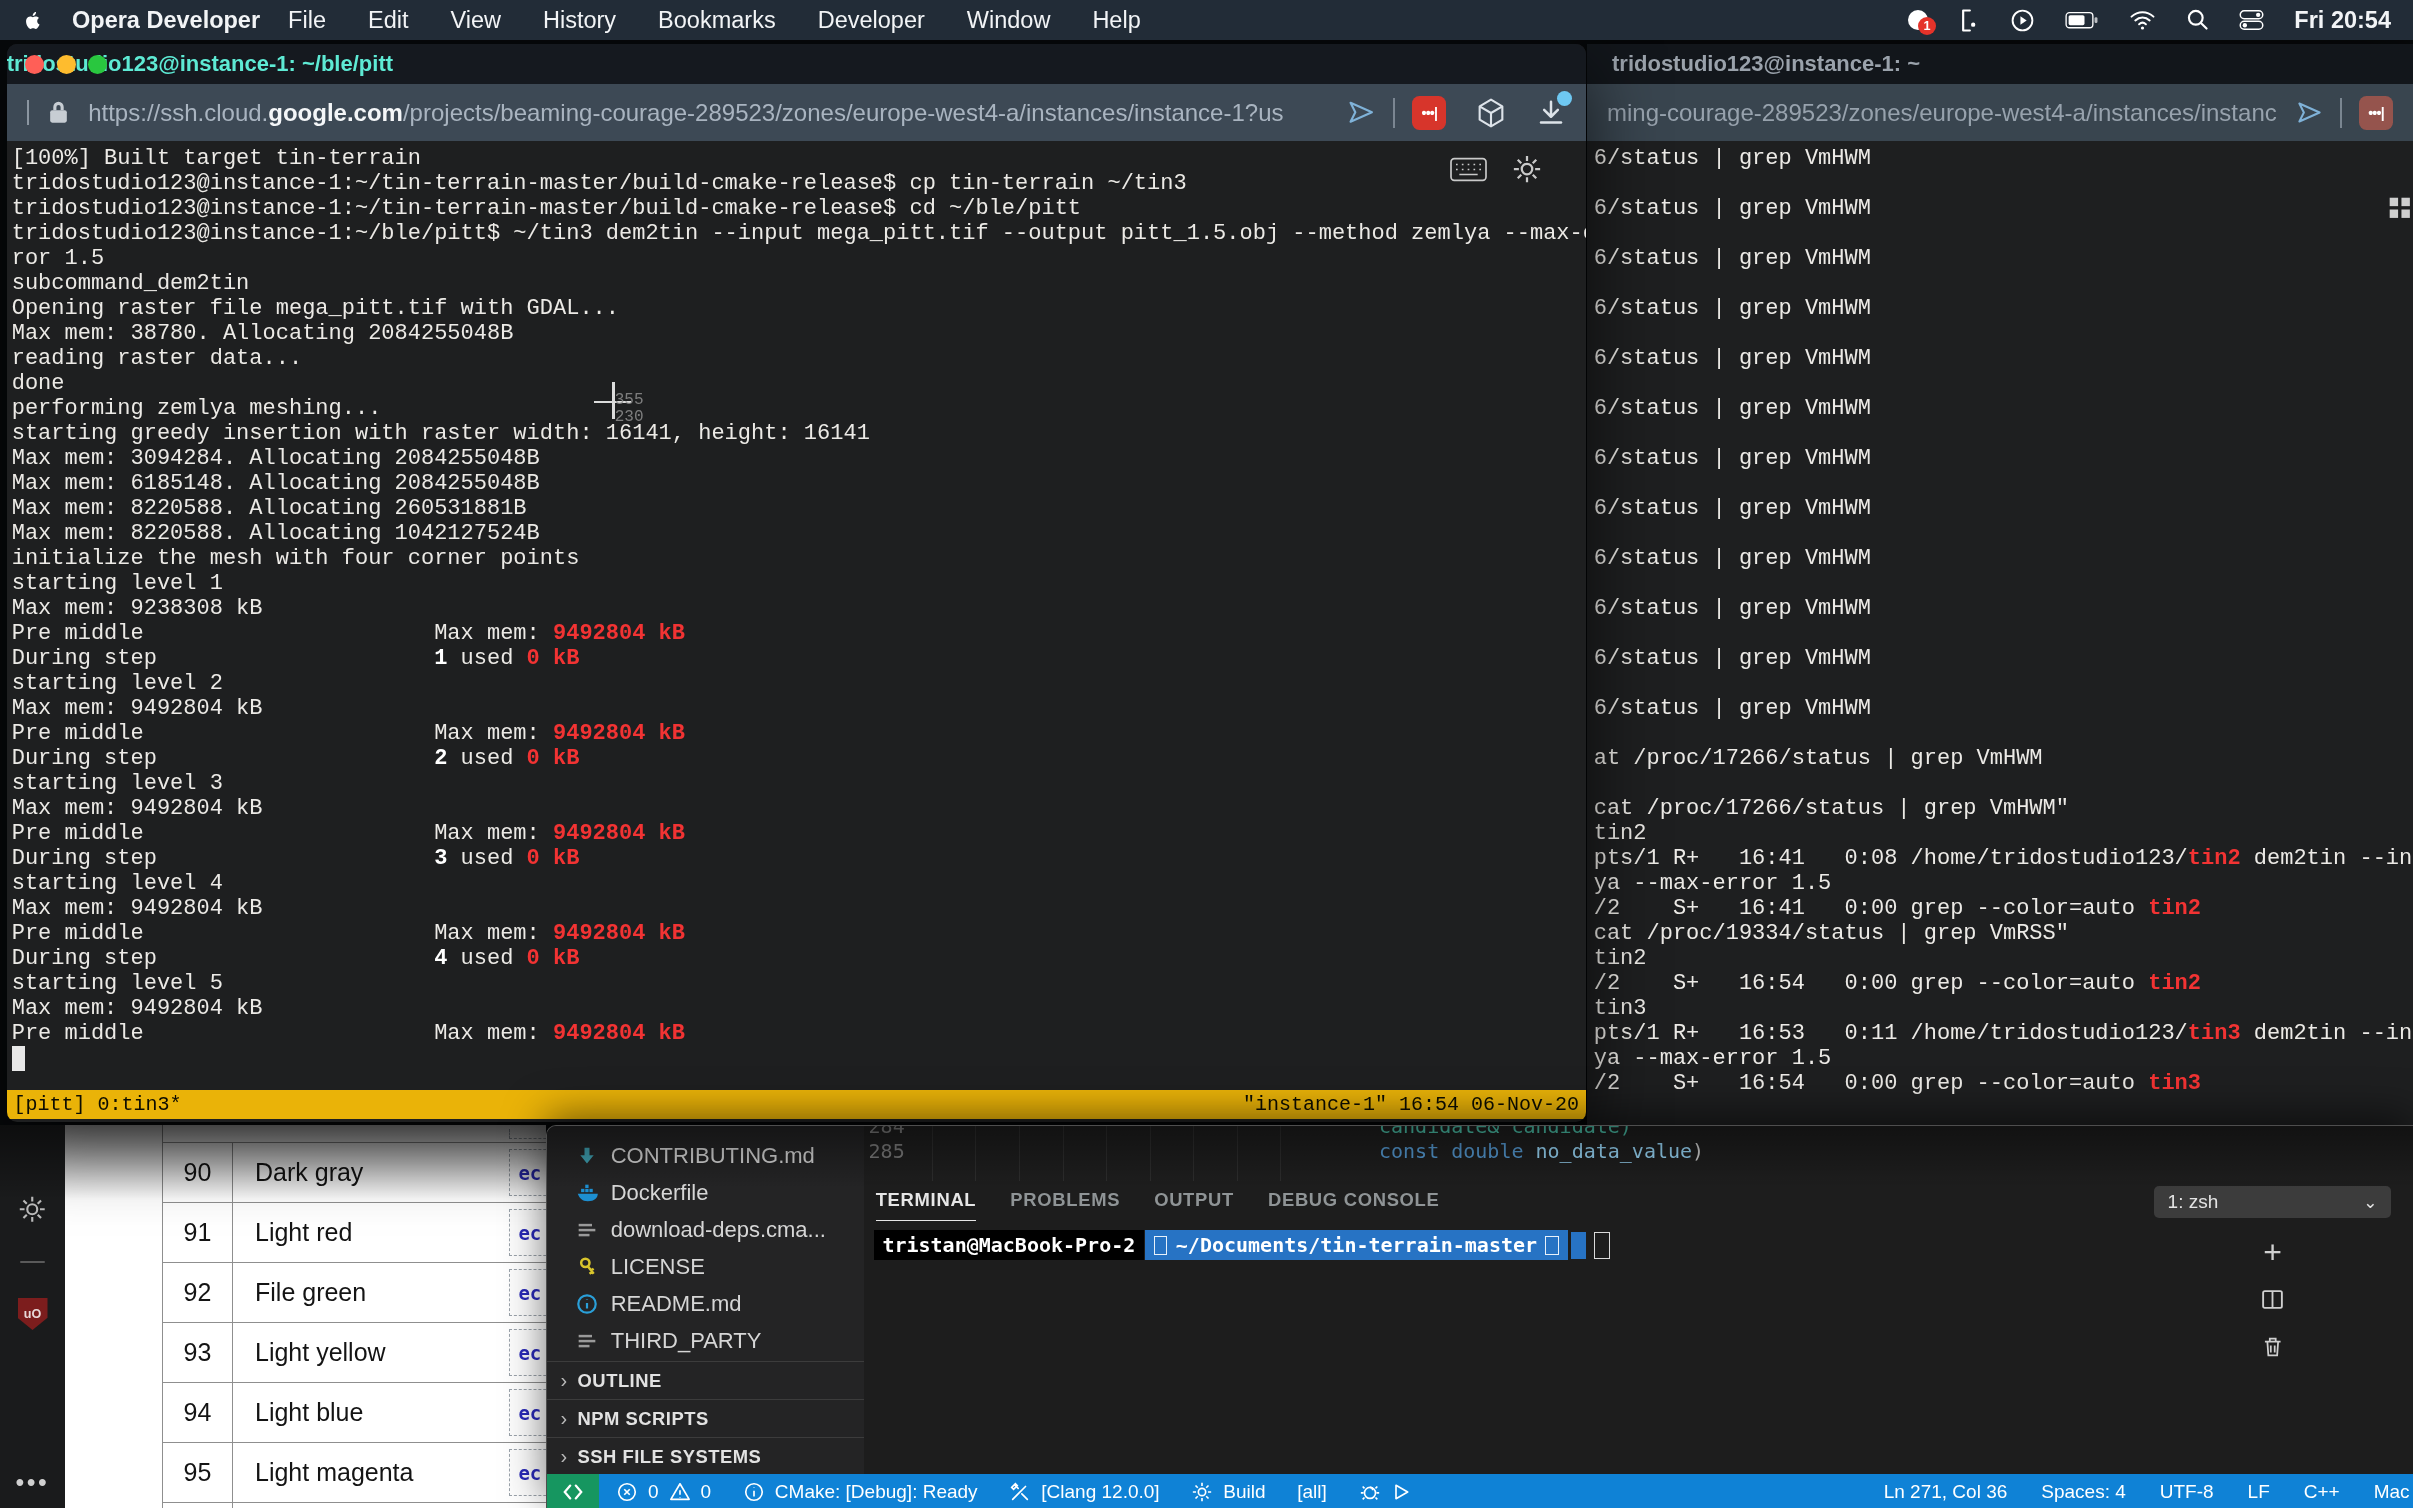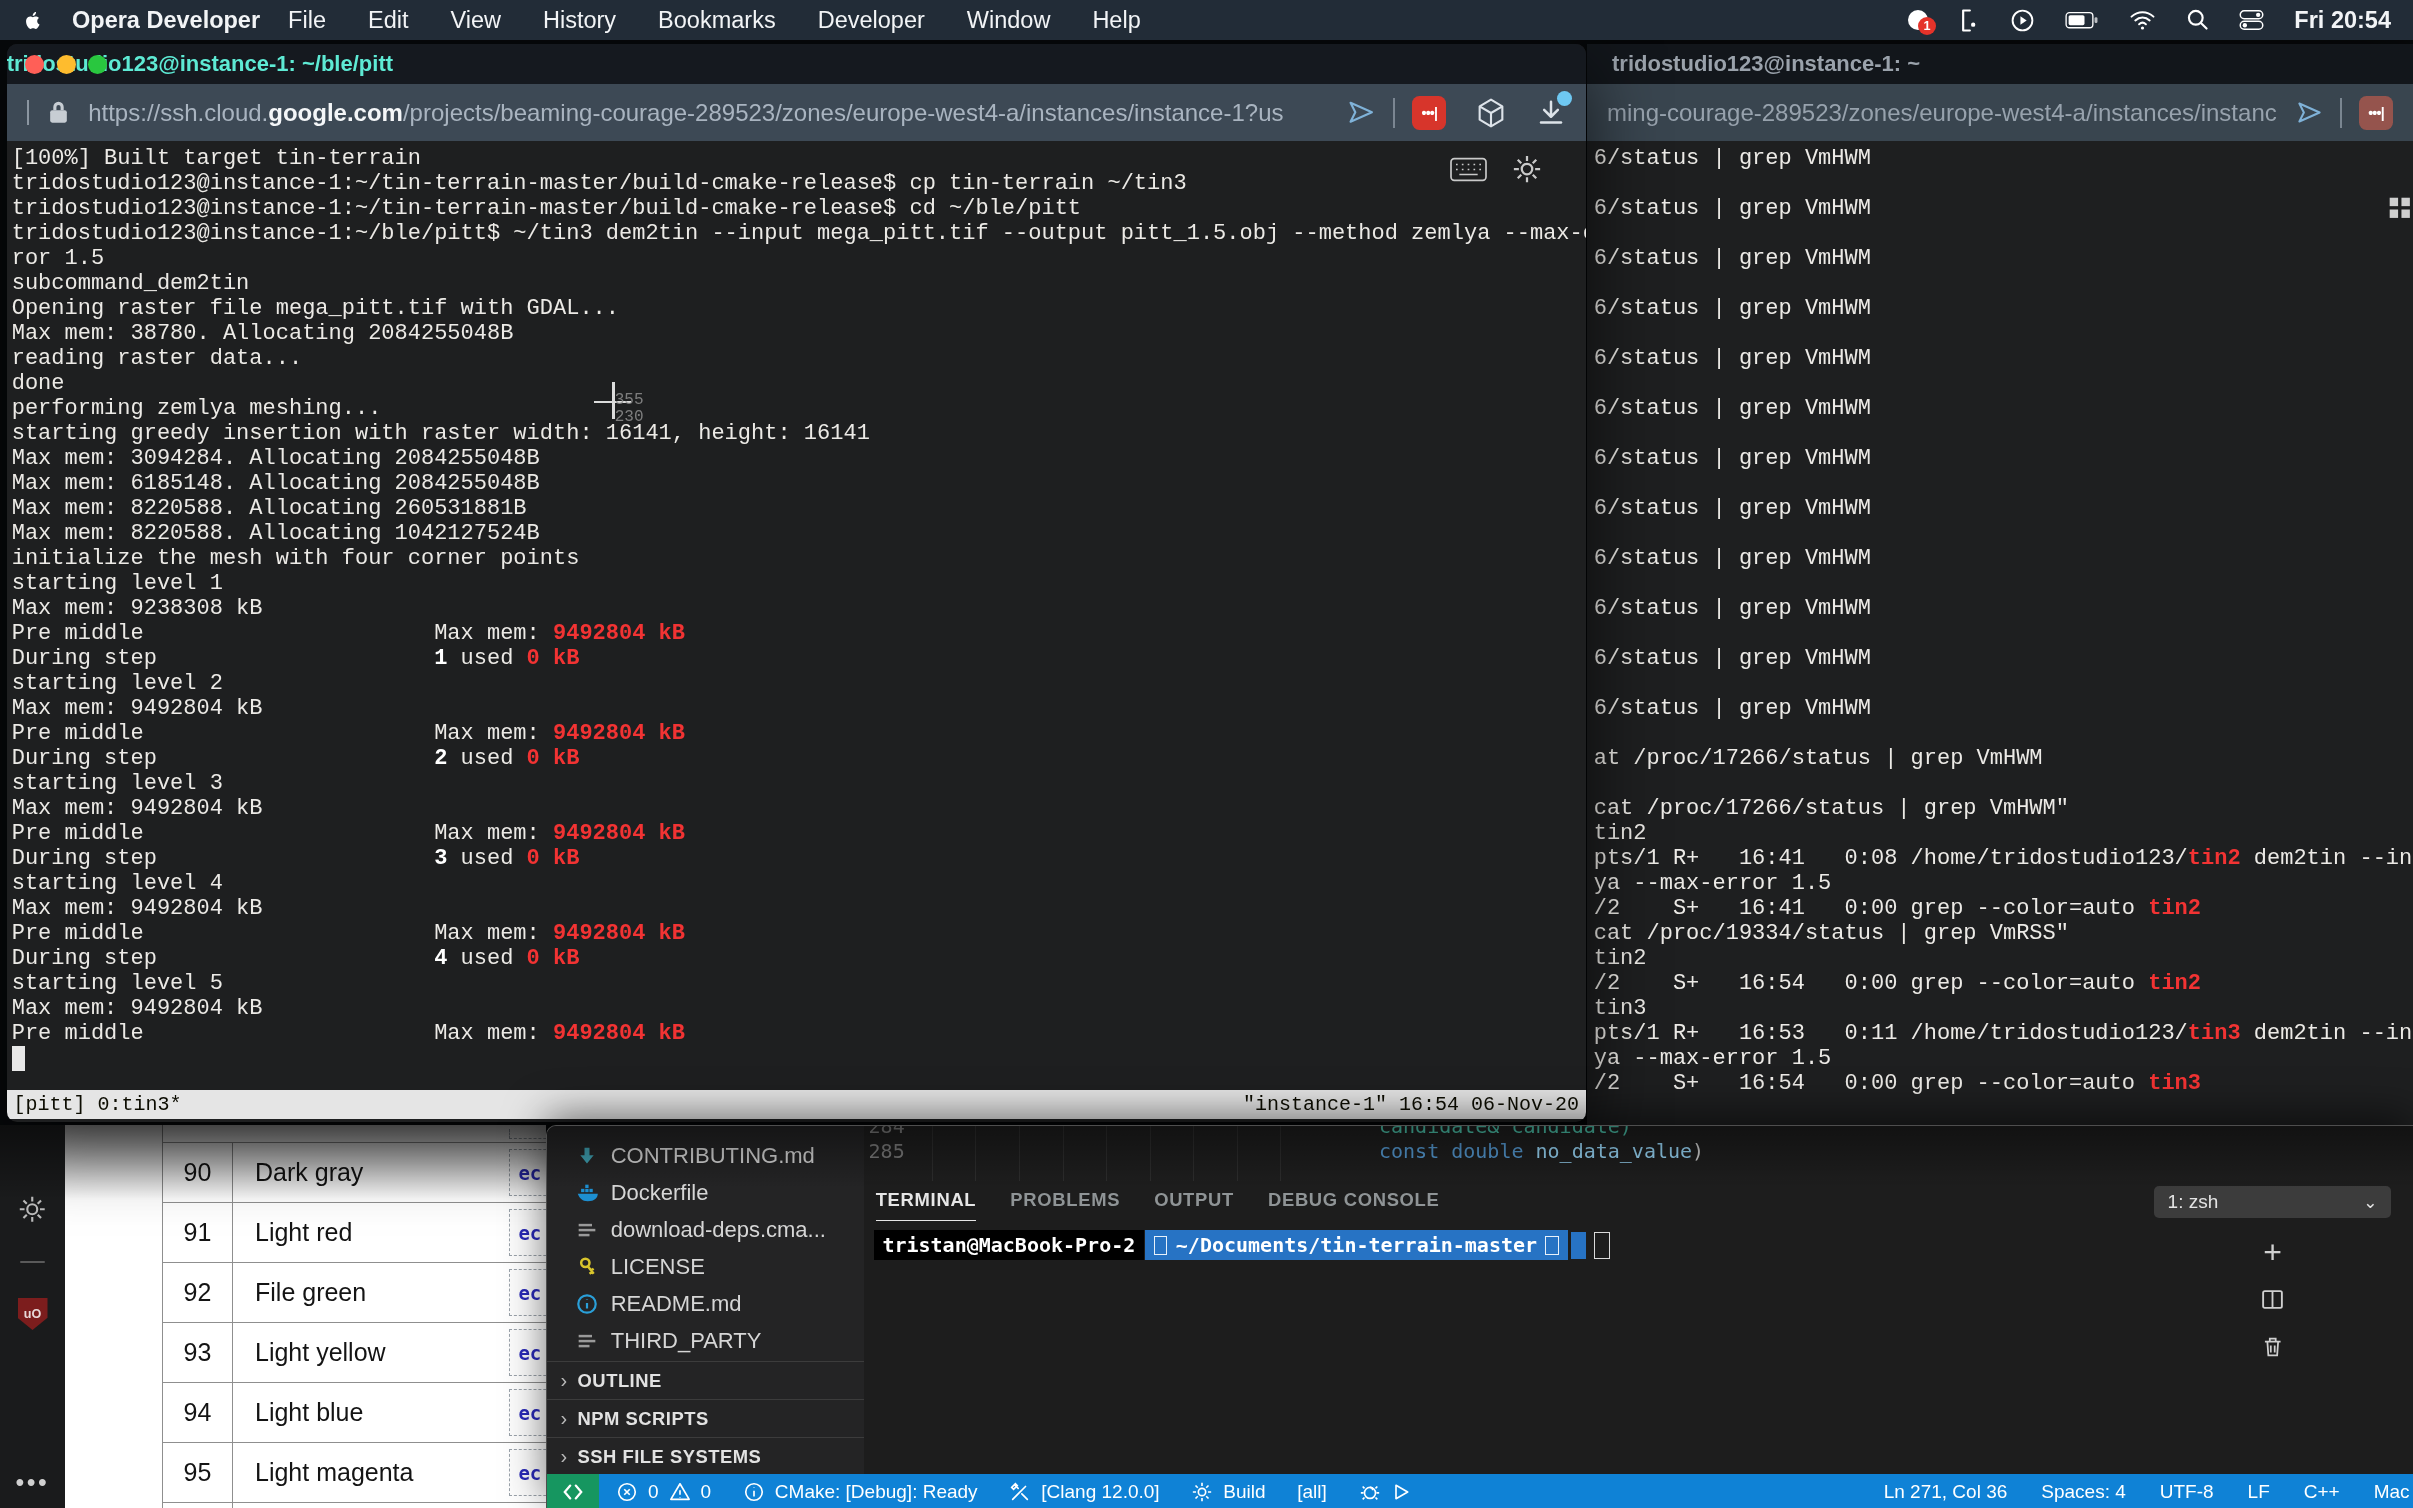--- a/index.html
+++ b/index.html
@@ -39,21 +39,21 @@
   #win-left .urlbar{background:#3d4955;}
   .caretbar{width:2.5px;height:25px;background:#8b96a1;flex:none;}
   .term{position:absolute;left:0;right:0;background:#1e1f20;overflow:hidden;
         font-family:"Liberation Mono",monospace;font-size:22px;line-height:25px;color:#eceae6;}
   #term-left{top:97px;height:949px;padding:5px 0 0 5px;}
   .tl{height:25px;white-space:pre;}
   .seg-r{color:#f23333;font-weight:bold;}
   .seg-b{color:#ffffff;font-weight:bold;}
   .seg-c{background:#e8e8e8;color:#1e1f20;}
   .termicons{position:absolute;top:13.4px;right:44px;display:flex;gap:23.5px;align-items:center;opacity:.92;}
-  .tmux{position:absolute;left:0;right:0;top:1046px;height:28.5px;background:#e5e5e5;color:#0d0d02;
+  .tmux{position:absolute;left:0;right:0;top:1046px;height:28.5px;background:#eab308;color:#0d0d02;
         font-family:"Liberation Mono",monospace;font-size:20px;display:flex;align-items:center;
         justify-content:space-between;padding:0 6.7px;box-sizing:border-box;}
   .crosshair{position:absolute;left:587px;top:241px;width:37px;height:37px;}
   .crosshair:before{content:"";position:absolute;left:50%;top:0;width:2.5px;height:100%;background:#dcdcdc;}
   .crosshair:after{content:"";position:absolute;top:50%;left:0;height:2.5px;width:100%;background:#dcdcdc;}
   .xhlabel{position:absolute;left:608px;top:251px;color:#8e8e8e;font-family:"Liberation Mono",monospace;
            font-size:16px;line-height:17px;opacity:.85;}
 
   
   #win-right{left:1587px;top:44px;width:826px;height:1465px;box-shadow:-10px 0 39px rgba(0,0,0,.5);}

